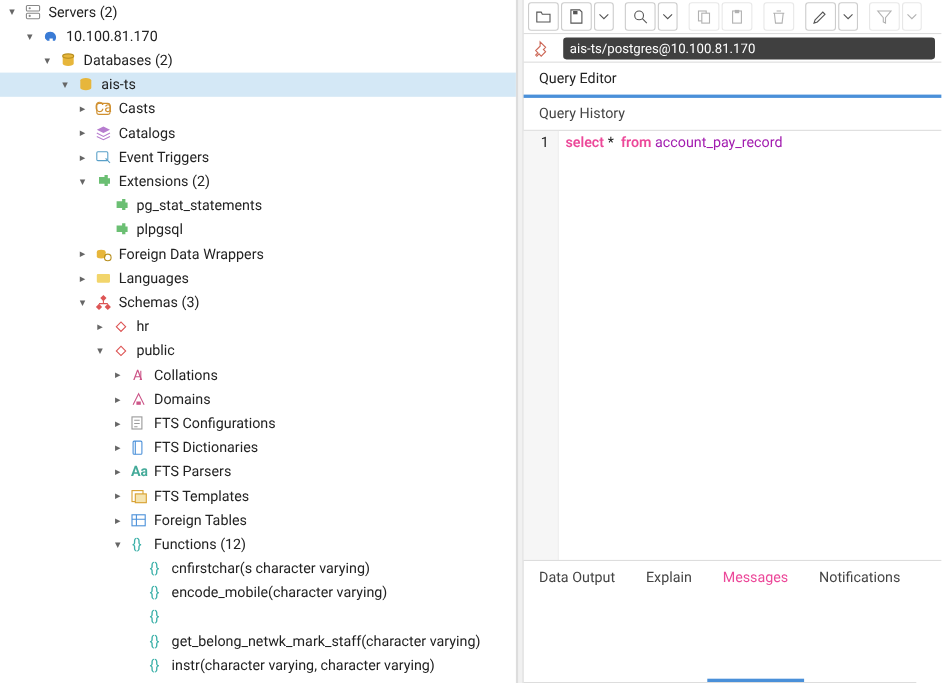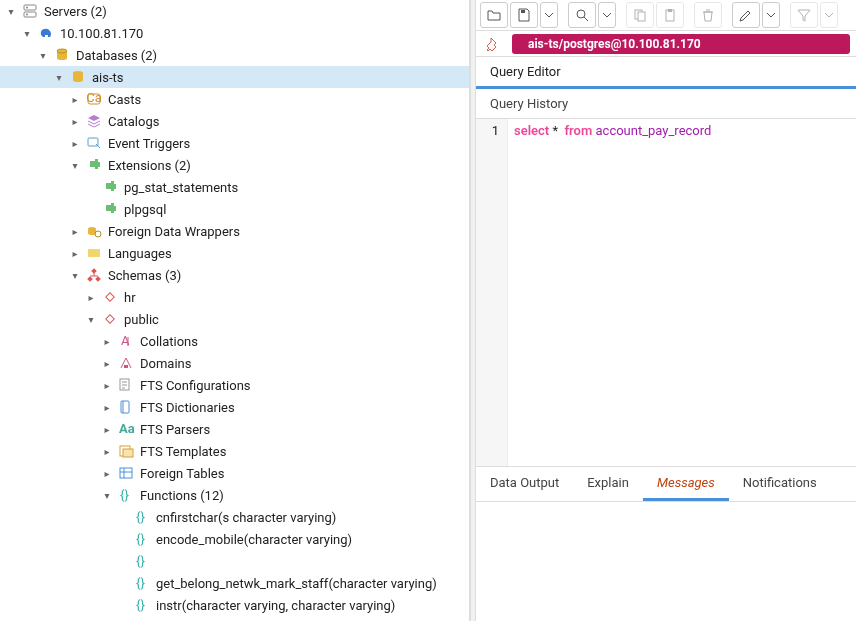--- a/index.html
+++ b/index.html
@@ -30,36 +30,36 @@
 
 
 .right { flex: 1; height:100%; display:flex; flex-direction:column; }
 .toolbar { height: 31px; display:flex; align-items:center; padding: 2px 4px; border-bottom:1px solid #ddd; gap: 2px; }
 .tbtn { width: 28px; height: 26px; border:1px solid #ccc; border-radius:3px; background:#fff; display:inline-flex; align-items:center; justify-content:center; color:#555; cursor:pointer; }
 .tbtn.narrow { width: 18px; }
 .tbtn.disabled { opacity: .45; cursor: default; }
 .tsep { width: 6px; }
 
 .conn-bar { height: 26px; display:flex; align-items:center; gap:6px; padding: 0 6px; border-bottom:1px solid #ddd; }
-.conn-pill { flex:1; background:#be185d; color:#fff; border-radius:3px; padding:3px 16px; font-size:12px;font-weight:bold; }
+.conn-pill { flex:1; background:#404040; color:#fff; border-radius:3px; padding:3px 6px; font-size:12px; }
 
 .tabs { display:flex; border-bottom:1px solid #ddd;flex-direction:column; }
 .tab { padding: 7px 14px; cursor:pointer; color:#444; }
 .tab.active { border-bottom: 3px solid #4a90d9; color:#222; }
 
 .editor { flex:1; min-height:100px; display:flex; font-family: "Menlo","Consolas",monospace; font-size:13px; }
 .gutter { width: 32px; background:#f6f6f6; border-right:1px solid #eee; text-align:right; color:#999; padding: 4px 8px 0 0; }
 .code { padding: 4px 6px; }
 .kw { color:#ec4899; font-weight:600; }
 .id { color:#a21caf; }
 
-.lower { border-top:1px solid #ddd; height: 155px; display:flex; flex-direction:column; }
+.lower { border-top:1px solid #ddd; height: 112px; display:flex; flex-direction:row; }
 .ltabs { display:flex; border-bottom:1px solid #ddd; }
 .ltab { padding:8px 14px; cursor:pointer; color:#444; }
-.ltab.active { border-bottom:3px solid #4a90d9; color:#c2410c;font-style:italic; }
+.ltab.active { border-bottom:3px solid #4a90d9; color:#ec4899; }
 .lbody { flex:1; }
 
 svg { width:16px; height:16px; }
 </style>
 </head>
 <body>
 
 <div class="app">
 
   <div class="left">

